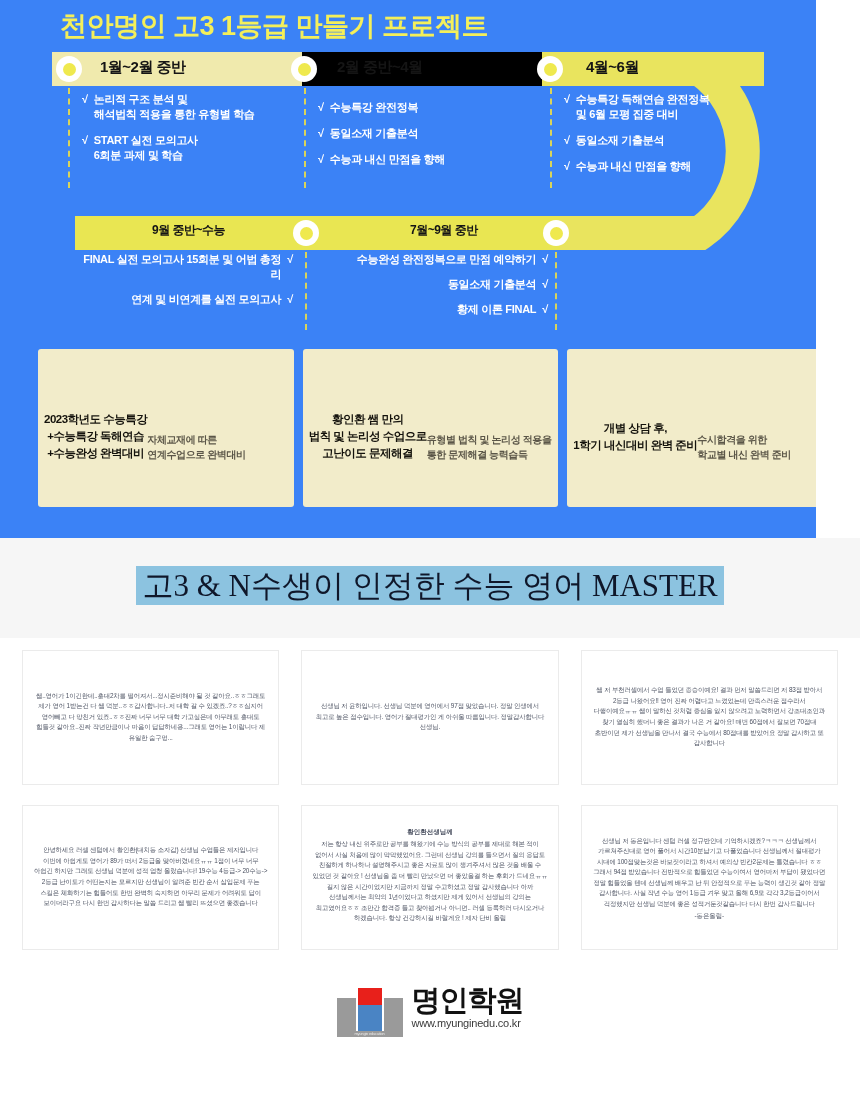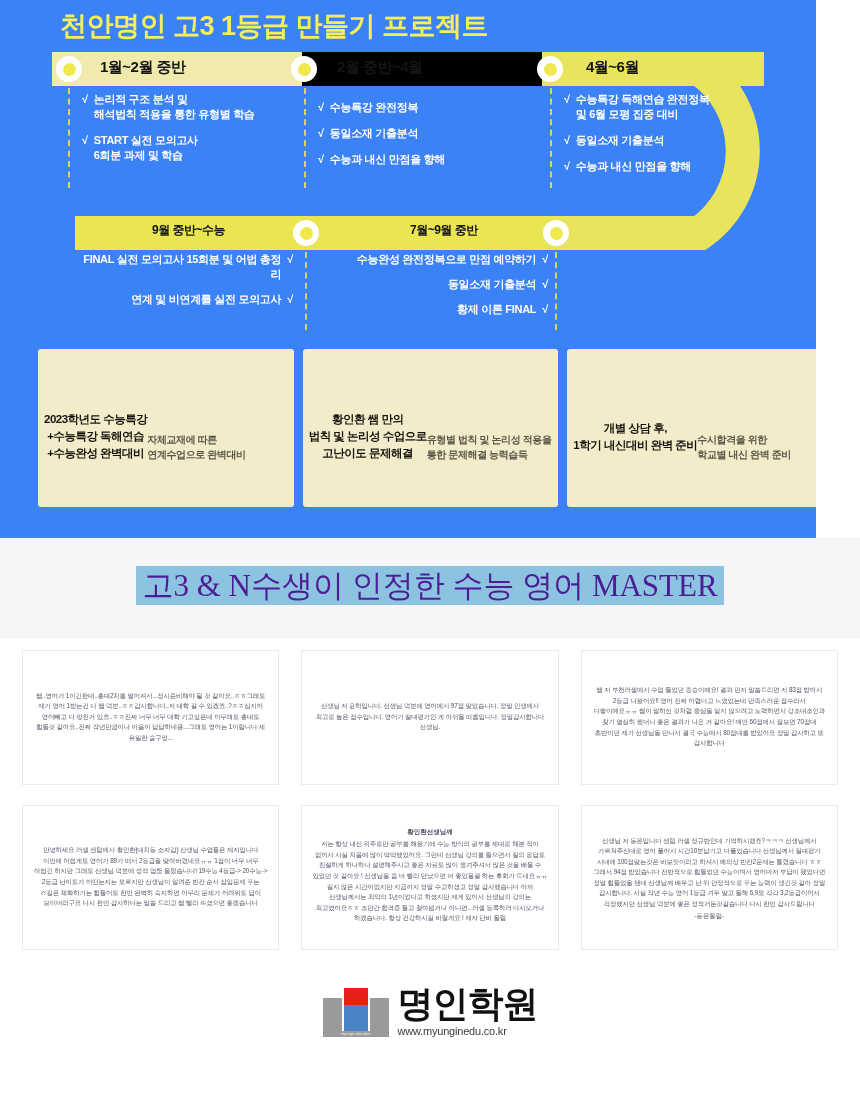--- a/index.html
+++ b/index.html
@@ -105,21 +105,21 @@
 
   
   .mid-band{
     position:absolute;left:0;top:538px;width:860px;height:100px;
     background:#f6f6f6;
   }
   .mid-title{
     position:absolute;left:0;top:565px;width:860px;
     text-align:center;
     font-family:"Liberation Serif","DejaVu Serif",serif;
-    font-size:31px;color:#4c1d95;
+    font-size:31px;color:#0f172a;
     background:transparent;
   }
   .mid-title span{
     background:#8cc3e0;
     padding:2px 6px;
   }
 
   
   .reviews{
     position:absolute;left:22px;top:650px;
@@ -162,21 +162,21 @@
   .logo-mark .lbar-l{left:0;width:19px;height:33px;background:#9a9a9a;}
   .logo-mark .lbar-c{left:21px;width:24px;height:33px;background:#4a84c4;}
   .logo-mark .lbar-r{left:47px;width:19px;height:33px;background:#9a9a9a;}
   .logo-mark .lsq{position:absolute;left:21px;top:3px;width:24px;height:17px;background:#e8201b;}
   .logo-mark .lcap{position:absolute;left:0;bottom:0;width:66px;height:6px;background:#9a9a9a;}
   .logo-mark .lcap-txt{
     position:absolute;left:1px;bottom:0px;width:64px;height:6px;
     font-size:4px;color:#e8e8e8;text-align:center;line-height:6px;letter-spacing:-0.2px;
   }
   .logo-text{display:flex;flex-direction:column;}
-  .logo-name{font-size:36px;font-weight:bold;color:#111111;letter-spacing:-1px;line-height:1.05;}
+  .logo-name{font-size:29px;font-weight:bold;color:#111111;letter-spacing:-1px;line-height:1.05;}
   .logo-url{font-size:11px;color:#3a3a3a;letter-spacing:-0.2px;margin-top:2px;}
 </style>
 </head>
 <body>
 
 <div class="poster">
 
   <div class="poster-title">천안명인 고3 1등급 만들기 프로젝트</div>
 
   <svg class="track" viewBox="0 0 860 340" xmlns="http://www.w3.org/2000/svg">

